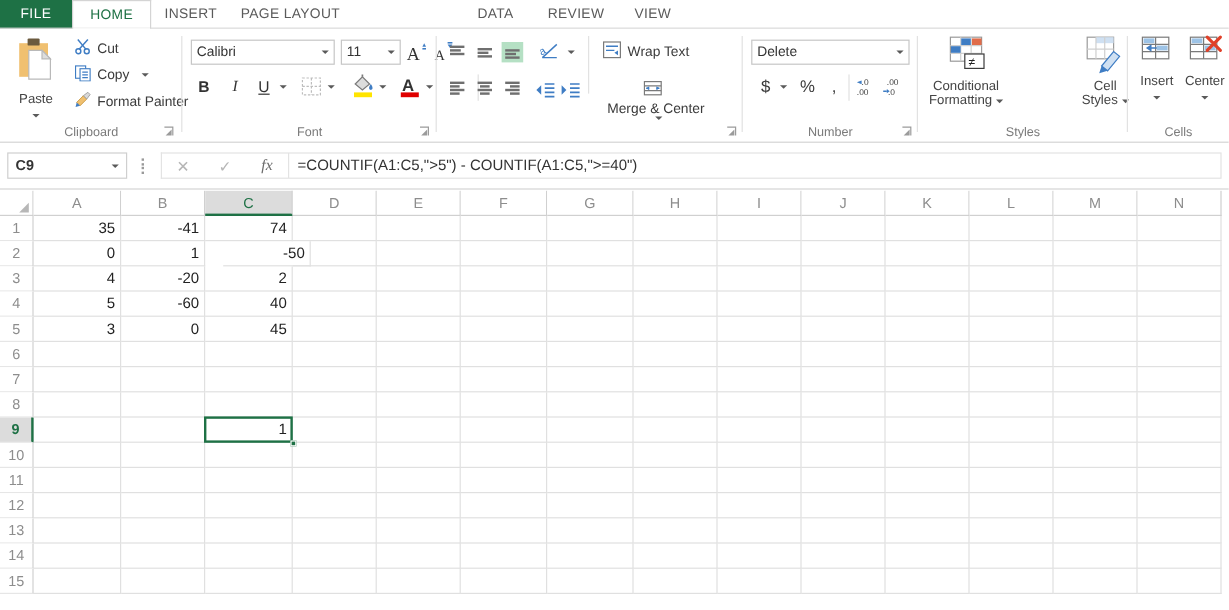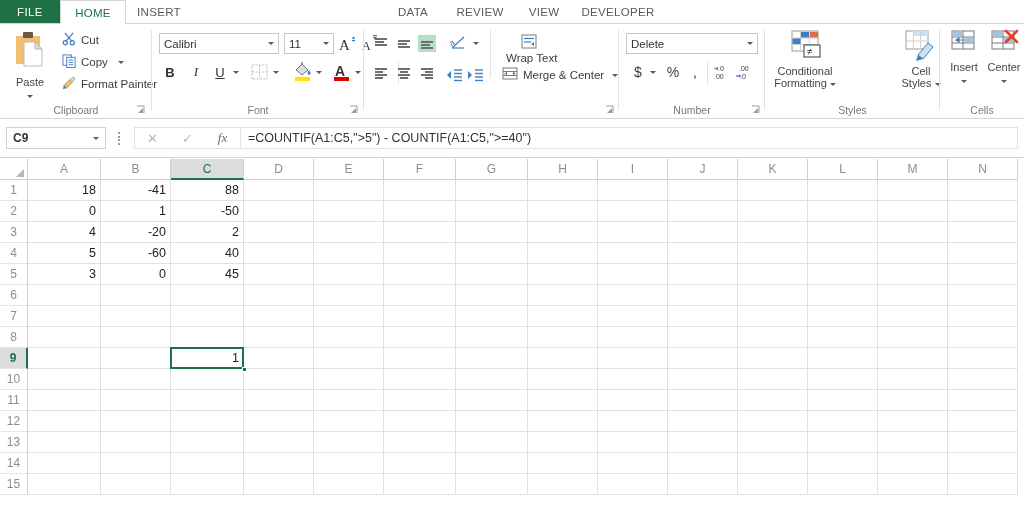--- a/index.html
+++ b/index.html
@@ -179,31 +179,31 @@
   <div class="tabstrip">
     <div class="tab-file">
       <span>FILE</span>
     </div>
     <div class="tab active" style="left:60px;width:66px;">
       <span>HOME</span>
     </div>
     <div class="tab" style="left:126px;width:66px;">
       <span>INSERT</span>
     </div>
+    <div class="tab" style="left:192px;width:100px;">
+      <span>PAGE LAYOUT</span>
+    </div>
     <div class="tab" style="left:382px;width:62px;">
       <span>DATA</span>
     </div>
     <div class="tab" style="left:444px;width:72px;">
       <span>REVIEW</span>
     </div>
     <div class="tab" style="left:516px;width:56px;">
       <span>VIEW</span>
-    </div>
-    <div class="tab" style="left:572px;width:92px;">
-      <span>DEVELOPER</span>
     </div>
     <div class="tabstrip-underline">
       <div class="gap" style="left:61px;width:64px;"></div>
     </div>
   </div>
 
   <div class="ribbon">
 
     <div class="group" style="left:0;width:152px;">
 
@@ -368,21 +368,21 @@
         <svg width="19" height="18" viewBox="0 0 19 18">
           <text x="0" y="10" font-family="Liberation Sans, sans-serif" font-size="9" fill="#3f7dc4" transform="rotate(-32 5 9)">a</text>
           <line x1="2" y1="14" x2="14" y2="3" stroke="#3f7dc4" stroke-width="1.2"></line>
           <line x1="2" y1="14" x2="14" y2="14" stroke="#3f7dc4" stroke-width="1.2"></line>
         </svg>
       </div>
       <div class="icoBox" style="left:106px;top:12px;width:12px;height:14px;">
         <i class="caret-dn"></i>
       </div>
       <div class="group-sep" style="left:126px;top:6px;height:48px;"></div>
-      <div class="smallbtn" style="left:138px;top:10px;flex-direction:column;">
+      <div class="smallbtn" style="left:138px;top:10px;">
         <span>
           <svg width="17" height="16" viewBox="0 0 17 16">
             <rect x="1" y="1" width="14" height="13" fill="none" stroke="#7a7a7a" stroke-width="1"></rect>
             <line x1="3" y1="4.5" x2="13" y2="4.5" stroke="#3f7dc4" stroke-width="1.2"></line>
             <line x1="3" y1="8" x2="10" y2="8" stroke="#3f7dc4" stroke-width="1.2"></line>
             <path d="M13 8 l-3 2 l3 2 Z" fill="#3f7dc4"></path>
           </svg>
         </span>
         <span class="txt">Wrap Text</span>
       </div>
@@ -416,21 +416,21 @@
       </div>
       <div class="icoBox" style="left:101px;top:42px;width:20px;height:18px;">
         <svg width="18" height="15" viewBox="0 0 18 15">
           <path d="M2 3 l4 4 l-4 4 Z" fill="#3f7dc4"></path>
           <line x1="9" y1="2" x2="17" y2="2" stroke="#3f7dc4" stroke-width="1.4"></line>
           <line x1="9" y1="5.5" x2="17" y2="5.5" stroke="#3f7dc4" stroke-width="1.4"></line>
           <line x1="9" y1="9" x2="17" y2="9" stroke="#3f7dc4" stroke-width="1.4"></line>
           <line x1="9" y1="12.5" x2="17" y2="12.5" stroke="#3f7dc4" stroke-width="1.4"></line>
         </svg>
       </div>
-      <div class="smallbtn" style="left:138px;top:42px;">
+      <div class="smallbtn" style="left:138px;top:42px;flex-direction:column;">
         <span>
           <svg width="17" height="16" viewBox="0 0 17 16">
             <rect x="1" y="2" width="14" height="11" fill="none" stroke="#7a7a7a" stroke-width="1"></rect>
             <line x1="1" y1="5.5" x2="15" y2="5.5" stroke="#7a7a7a" stroke-width="1"></line>
             <line x1="1" y1="9.5" x2="15" y2="9.5" stroke="#7a7a7a" stroke-width="1"></line>
             <path d="M5 7.5 l-2.5 0 M11 7.5 l2.5 0" stroke="#3f7dc4" stroke-width="1.2"></path>
             <path d="M5 5.8 l-2.5 1.7 l2.5 1.7 Z M11 5.8 l2.5 1.7 l-2.5 1.7 Z" fill="#3f7dc4"></path>
           </svg>
         </span>
         <span class="txt">Merge &amp; Center</span>
@@ -689,37 +689,37 @@
           <span>13</span>
         </div>
         <div class="rowhead" style="top: 294px;">
           <span>14</span>
         </div>
         <div class="rowhead" style="top: 315px;">
           <span>15</span>
         </div>
       </div>
     <div id="cells">
-        <div class="cell" style="left: 28px; width: 73px; top: 21px;">18</div>
+        <div class="cell" style="left: 28px; width: 73px; top: 21px;">35</div>
         <div class="cell" style="left: 101px; width: 70px; top: 21px;">-41</div>
-        <div class="cell" style="left: 171px; width: 73px; top: 21px;">88</div>
+        <div class="cell" style="left: 171px; width: 73px; top: 21px;">74</div>
         <div class="cell" style="left: 244px; width: 70px; top: 21px;"></div>
         <div class="cell" style="left: 314px; width: 70px; top: 21px;"></div>
         <div class="cell" style="left: 384px; width: 72px; top: 21px;"></div>
         <div class="cell" style="left: 456px; width: 72px; top: 21px;"></div>
         <div class="cell" style="left: 528px; width: 70px; top: 21px;"></div>
         <div class="cell" style="left: 598px; width: 70px; top: 21px;"></div>
         <div class="cell" style="left: 668px; width: 70px; top: 21px;"></div>
         <div class="cell" style="left: 738px; width: 70px; top: 21px;"></div>
         <div class="cell" style="left: 808px; width: 70px; top: 21px;"></div>
         <div class="cell" style="left: 878px; width: 70px; top: 21px;"></div>
         <div class="cell" style="left: 948px; width: 70px; top: 21px;"></div>
         <div class="cell" style="left: 28px; width: 73px; top: 42px;">0</div>
         <div class="cell" style="left: 101px; width: 70px; top: 42px;">1</div>
-        <div class="cell" style="left: 171px; width: 73px; top: 42px; text-align: right;">-50</div>
+        <div class="cell" style="left: 186px; width: 73px; top: 42px; text-align: right;">-50</div>
         <div class="cell" style="left: 244px; width: 70px; top: 42px;"></div>
         <div class="cell" style="left: 314px; width: 70px; top: 42px;"></div>
         <div class="cell" style="left: 384px; width: 72px; top: 42px;"></div>
         <div class="cell" style="left: 456px; width: 72px; top: 42px;"></div>
         <div class="cell" style="left: 528px; width: 70px; top: 42px;"></div>
         <div class="cell" style="left: 598px; width: 70px; top: 42px;"></div>
         <div class="cell" style="left: 668px; width: 70px; top: 42px;"></div>
         <div class="cell" style="left: 738px; width: 70px; top: 42px;"></div>
         <div class="cell" style="left: 808px; width: 70px; top: 42px;"></div>
         <div class="cell" style="left: 878px; width: 70px; top: 42px;"></div>

